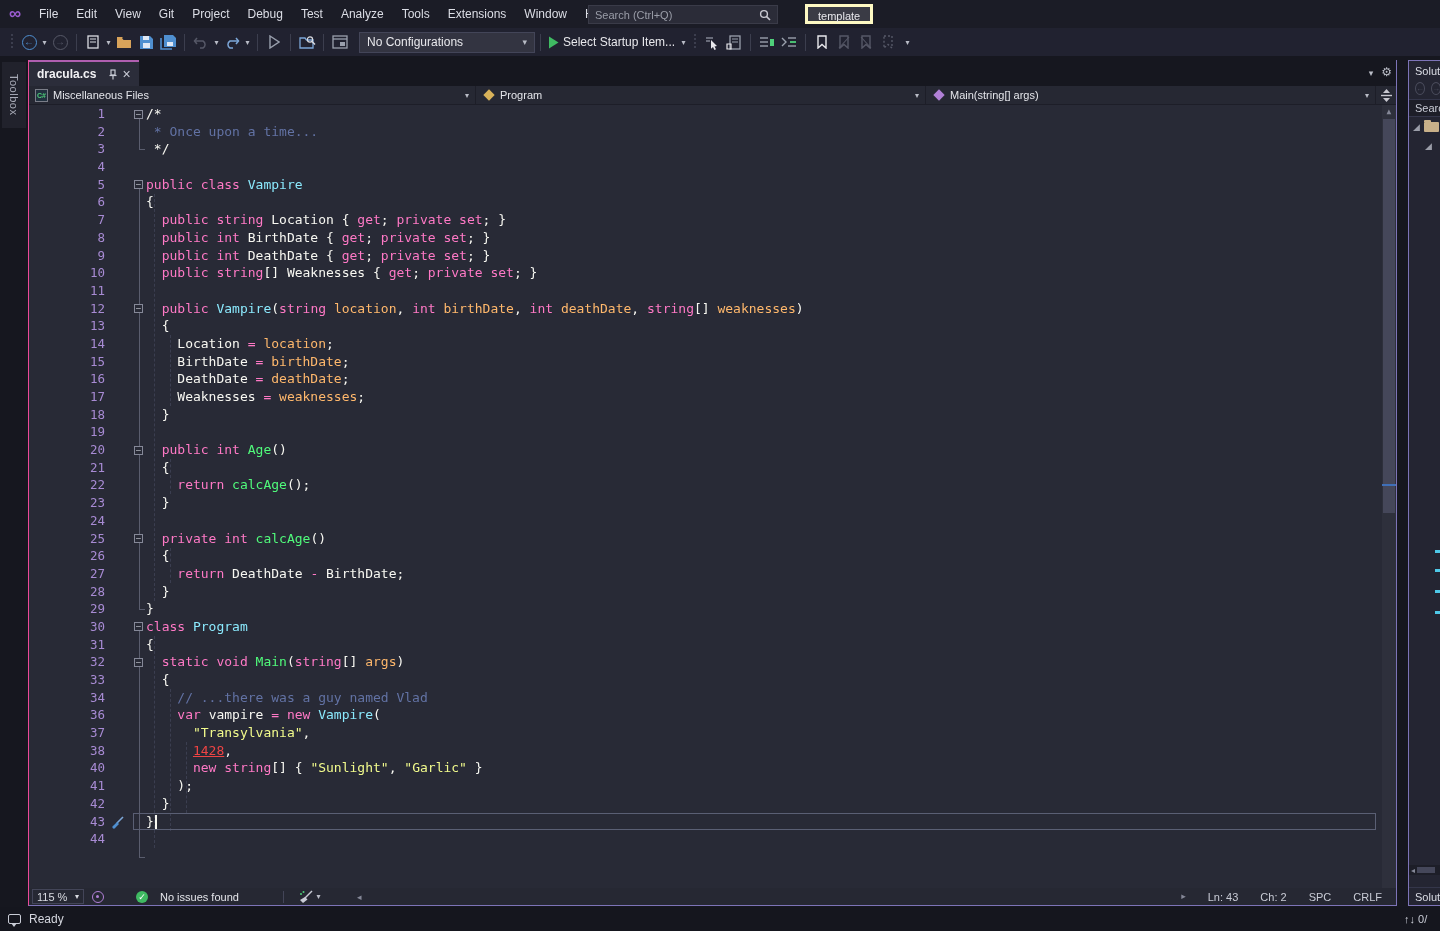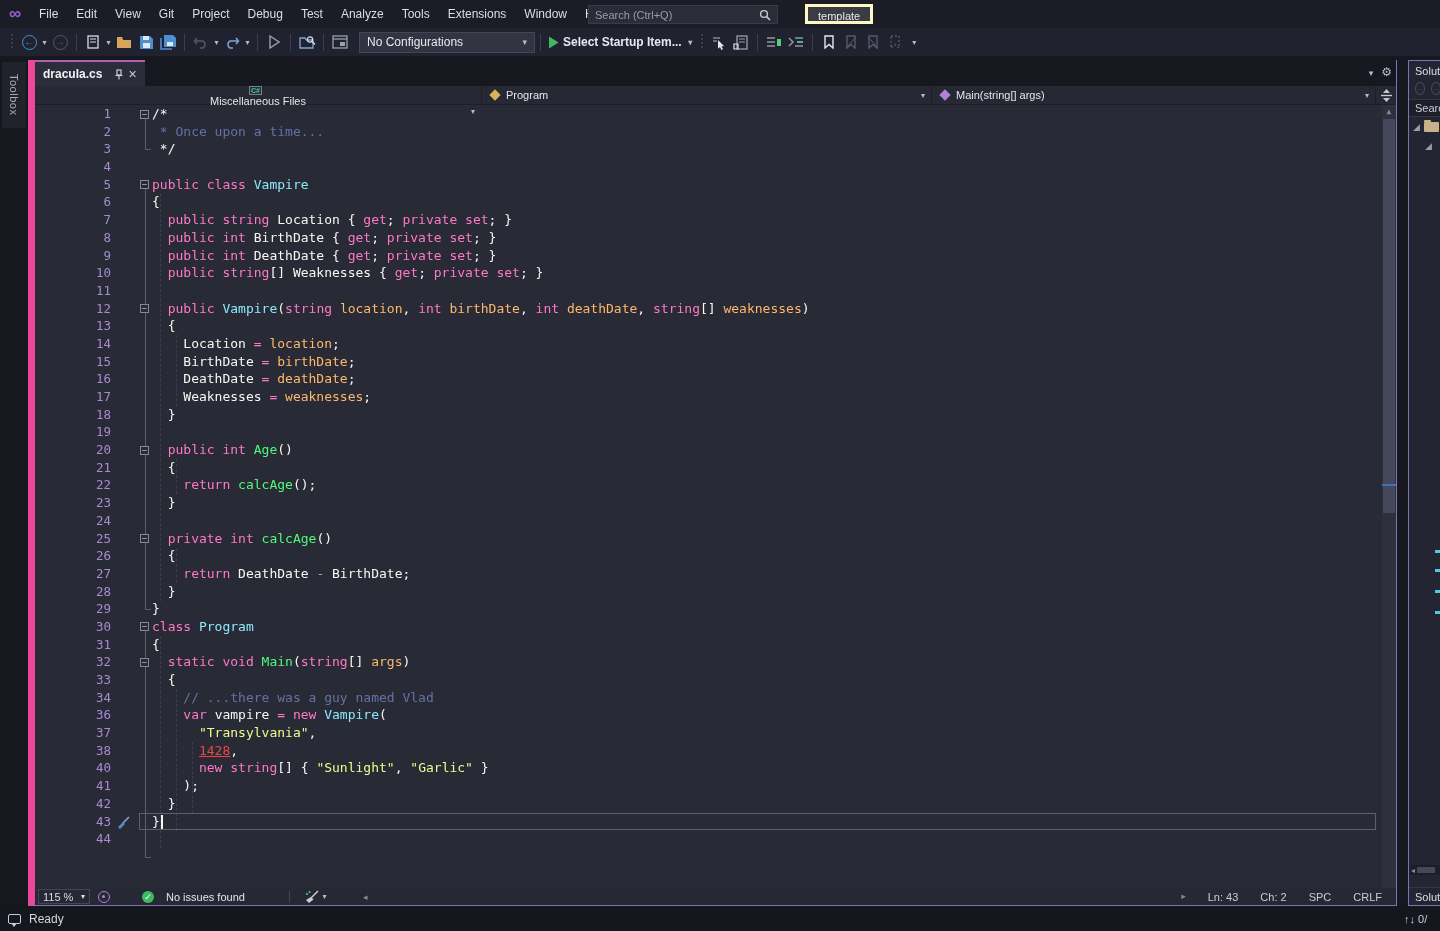--- a/index.html
+++ b/index.html
@@ -36,21 +36,21 @@
   .combo .cc { margin-left:auto; color:#b9bcc6; font-size:9px; }
 
   
   #toolbox-strip { position:absolute; left:0; top:56px; width:28px; height:850px; background:#16171f; }
   #toolbox-tab { position:absolute; left:2px; top:6px; width:24px; height:66px; background:#21222c;
                  color:#a9acb8; font-size:11px; writing-mode:vertical-rl;
                  display:flex; align-items:center; justify-content:center; letter-spacing:.5px; }
 
   
   #editor-group { position:absolute; left:28px; top:60px; width:1369px; height:846px;
-                  background:#282a36; border-left:7px solid #ec4899;
+                  background:#282a36; border-left:1px solid #ec4899;
                   border-right:1px solid #7d74b8; border-bottom:1px solid #7d74b8; }
   #tab-strip { position:absolute; left:0; top:0; right:0; height:26px; background:#16171f; }
   #tab-active { position:absolute; left:0; top:0; height:26px; min-width:96px; background:#2b2d3a;
                 border-top:2px solid #b05fb0; display:flex; align-items:center; padding:0 8px; }
   #tab-active .t-title { color:#f2f2f5; font-size:12px; font-weight:bold; margin-right:8px; }
   #tab-active .t-ic { color:#c9ccd6; font-size:11px; margin-left:4px; }
   #tab-right-icons { position:absolute; right:4px; top:5px; display:flex; gap:8px;
                      color:#b9bcc6; font-size:12px; }
 
   
@@ -246,21 +246,21 @@
       <rect x="1" y="1" width="14" height="12" fill="none" stroke="#9aa0ad" stroke-width="1.3"></rect>
       <line x1="1" y1="4" x2="15" y2="4" stroke="#9aa0ad" stroke-width="1.3"></line>
       <rect x="8" y="7" width="5" height="4" fill="#9aa0ad"></rect>
     </svg>
   </div>
   <div class="combo" style="width:176px;margin-left:8px;">
     <span>No Configurations</span>
     <span class="cc">▾</span>
   </div>
   <div class="tb-sep"></div>
-  <div class="tb-btn" style="margin-left:2px;font-weight:bold;">
+  <div class="tb-btn" style="margin-left:2px;">
     <svg width="11" height="13" viewBox="0 0 11 13">
       <path d="M1 0.5 L10.5 6.5 L1 12.5 z" fill="#3fba62"></path>
     </svg>
     <span style="color:#e8e8ec;font-size:12px;margin:0 4px;">Select Startup Item...</span>
     <span class="tb-caret">▾</span>
   </div>
   <div class="tb-grip"></div>
   <div class="tb-btn">
     <svg width="16" height="15" viewBox="0 0 16 15">
       <line x1="2" y1="3" x2="9" y2="3" stroke="#9aa0ad" stroke-width="1.2"></line>
@@ -335,21 +335,21 @@
       </svg>
       <span class="t-ic" style="font-size:14px;">×</span>
     </div>
     <div id="tab-right-icons">
       <span style="font-size:9px;padding-top:3px;">▾</span>
       <span>⚙</span>
     </div>
   </div>
 
   <div id="navbar">
-    <div class="nav-drop" style="width:447px;flex-direction:column;">
+    <div class="nav-drop" style="width:447px;">
       <span class="csharp-badge">C#</span>
       <span>Miscellaneous Files</span>
       <span class="nd-caret">▾</span>
     </div>
     <div class="nav-drop" style="width:450px;">
       <span class="diamond" style="background:#d8b25a;"></span>
       <span>Program</span>
       <span class="nd-caret">▾</span>
     </div>
     <div class="nav-drop" style="flex:1;">

